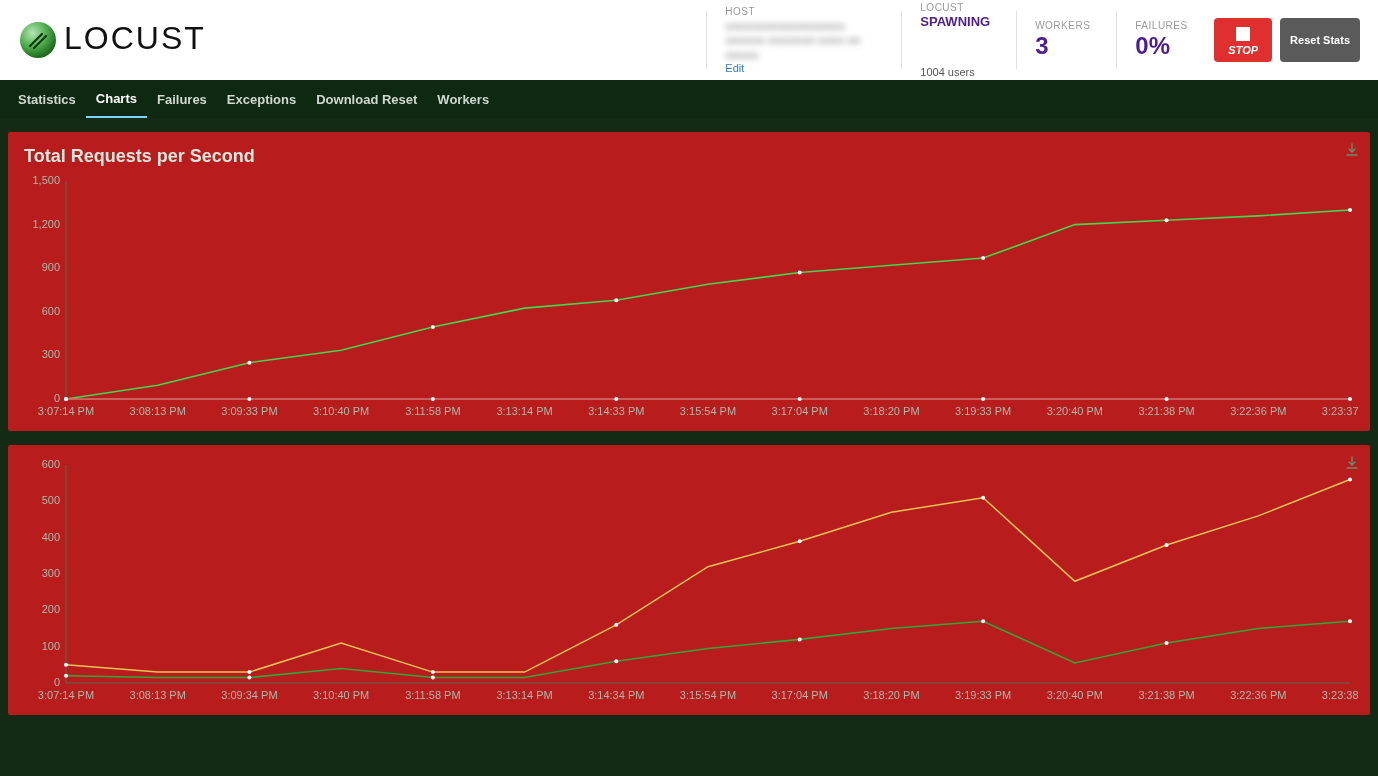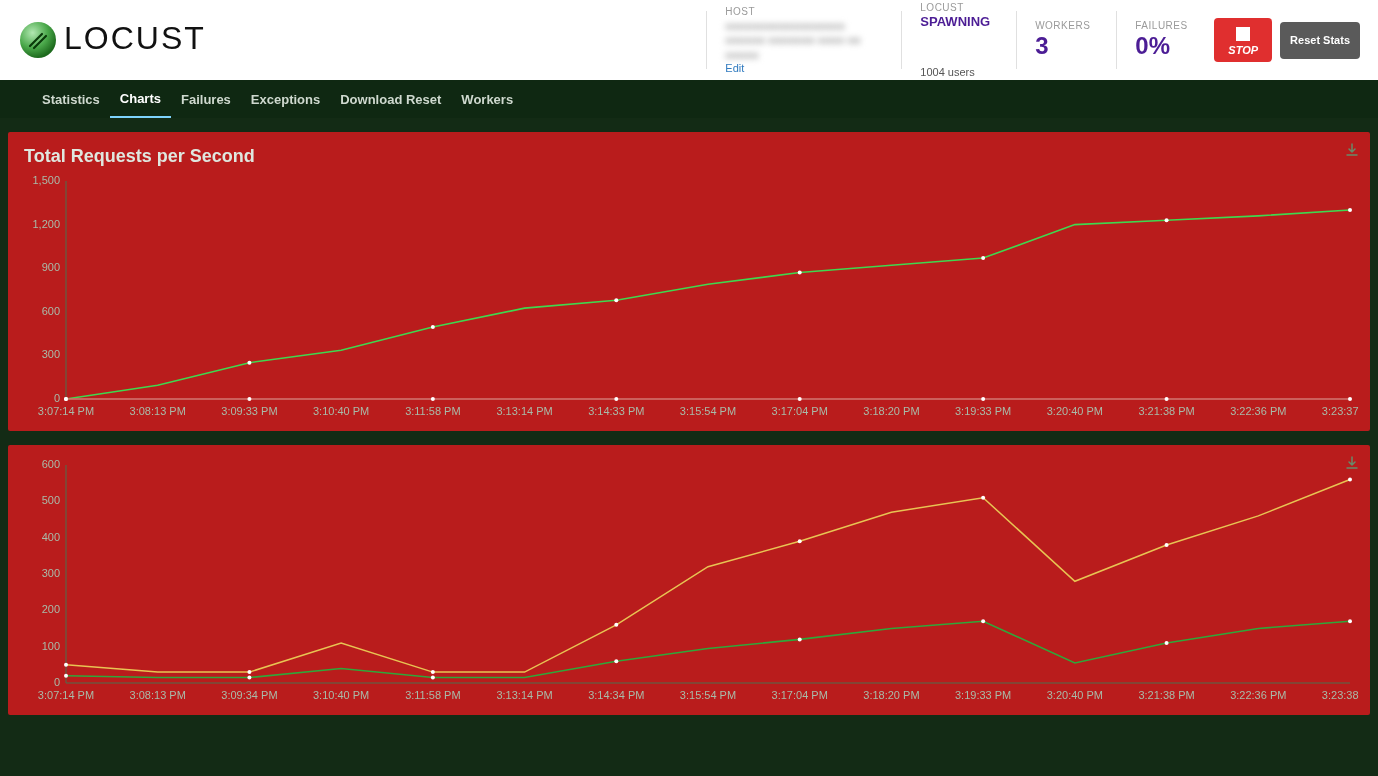--- a/index.html
+++ b/index.html
@@ -86,29 +86,29 @@
   .stop-square { width: 14px; height: 14px; background: #fff; }
   .btn-reset {
     background: #5a5a5a;
     color: #fff;
     border: none;
     border-radius: 4px;
     padding: 0 10px;
     font-size: 11px;
     font-weight: 700;
     cursor: pointer;
-    height: 37px;
+    height: 44px;
     line-height: 1.3;
     text-align: center;
   }
   .tab-bar {
     background: #0f2812;
     display: flex;
     gap: 0;
-    padding: 0 32px;
+    padding: 0 8px;
     height: 38px;
     align-items: center;
   }
   .tab {
     color: #cfd9cf;
     font-size: 13px;
     font-weight: 600;
     padding: 10px 10px;
     cursor: pointer;
   }

